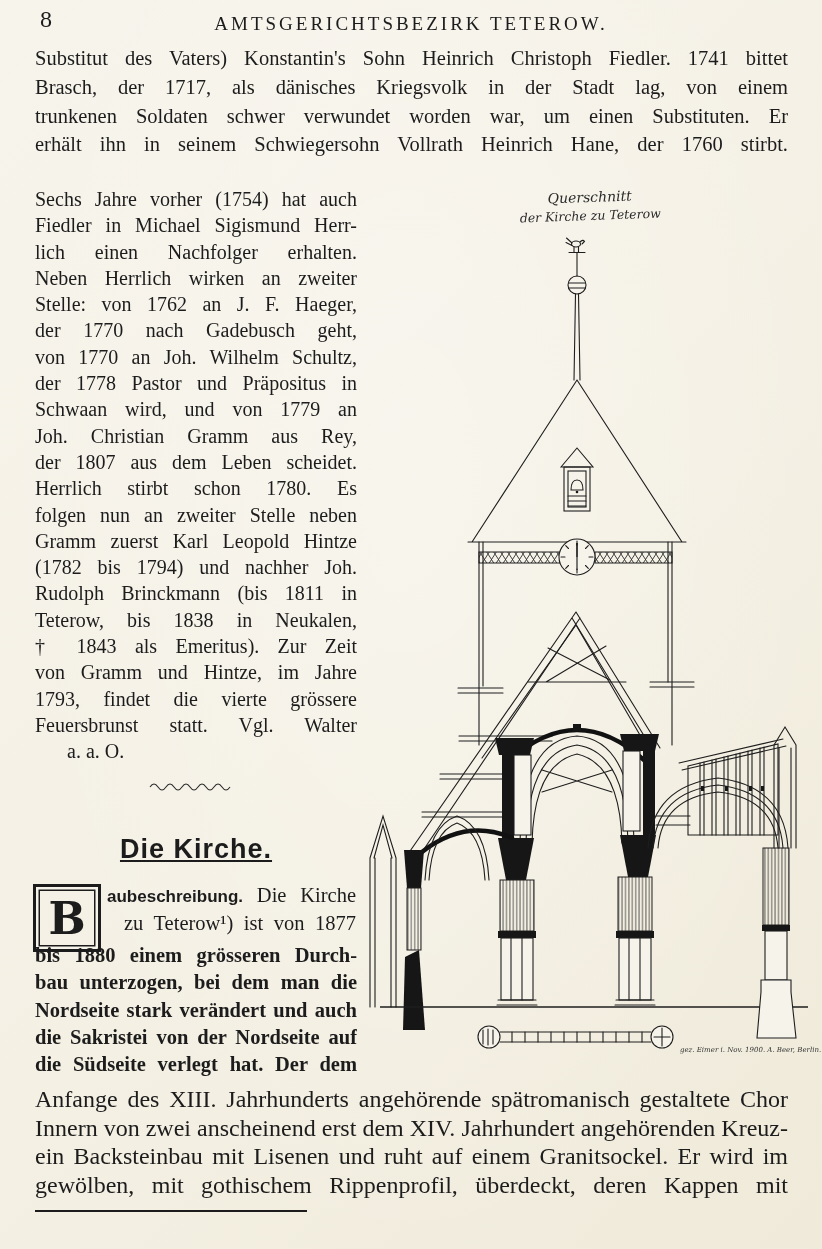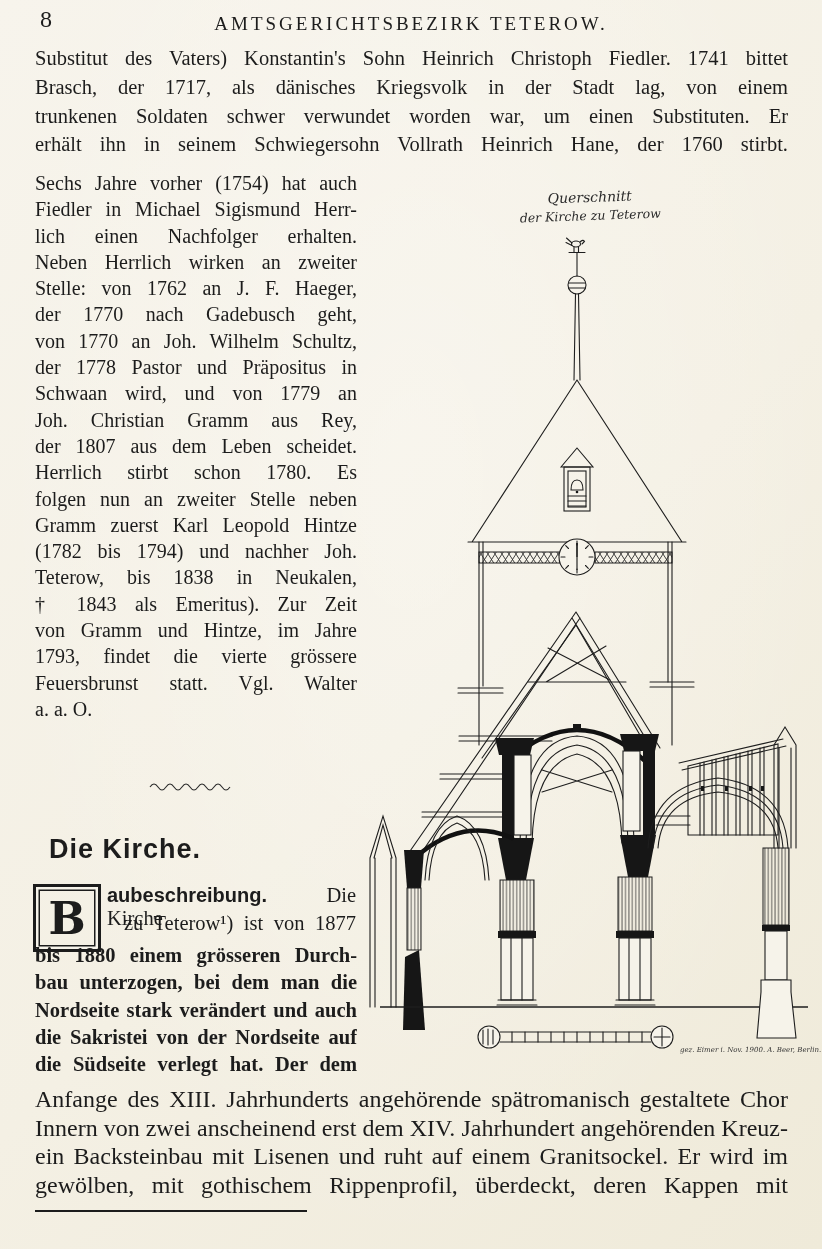--- a/index.html
+++ b/index.html
@@ -9,34 +9,34 @@
     background:
       radial-gradient(ellipse at 50% 38%, rgba(255,255,255,.30), rgba(255,255,255,0) 72%),
       linear-gradient(135deg,#f7f4ec 0%, #f4f0e4 55%, #efead9 100%);
   }
   .abs{position:absolute;}
   .pagenum{left:40px; top:6px; font-size:24px;}
   .headtitle{left:0; top:13px; width:100%; text-align:center; font-size:19px; letter-spacing:3px;}
   .jline{text-align:justify; text-align-last:justify; white-space:normal; overflow:hidden;}
   .para1{left:35px; top:47px; width:753px;}
   .para1 .jline{height:28.8px; font-size:20.5px;}
-  .leftcol{left:35px; top:172px; width:322px;}
+  .leftcol{left:35px; top:188px; width:322px;}
   .leftcol .jline{height:26.3px; font-size:20px;}
-  .leftcol .jline:last-child{text-align-last:left;}
+  .leftcol .jline:last-child{text-align-last:left;margin-left:32px;}
   .divider{left:148px; top:778px;}
-  .kirche-head{left:49px; top:834px; width:322px; 
-    font-family:"Liberation Sans", sans-serif; font-weight:bold; font-size:27px; letter-spacing:1px;}
+  .kirche-head{left:35px; top:834px; width:322px; text-align:center;
+    font-family:"Liberation Sans", sans-serif; font-weight:bold; font-size:27px; letter-spacing:1px;text-decoration:underline;}
   .dropcap{left:33px; top:884px; width:62px; height:62px; border:3px solid #1c1c1c;
     box-shadow:inset 0 0 0 2.5px #f6f3ea, inset 0 0 0 4px #1c1c1c;
     display:flex; align-items:center; justify-content:center;
     font-family:"DejaVu Serif", serif; font-weight:bold; font-size:44px;}
   .besidecap{left:107px; top:884px; width:249px;}
   .besidecap .cline{height:27.5px; font-size:20.5px; text-align:justify; text-align-last:justify;}
   .besidecap .cline.indent{padding-left:17px; width:232px;}
-  .lead-bold{font-family:"Liberation Sans", sans-serif; font-weight:bold; font-size:20px;}
+  .lead-bold{font-family:"Liberation Sans", sans-serif; font-weight:bold; font-size:17px;}
   .dropcap-rest{left:35px; top:944px; width:322px;font-weight:bold;}
   .dropcap-rest .jline{height:27.3px; font-size:20.5px;}
   .para2{left:35px; top:1086px; width:753px;}
   .para2 .jline{height:28.6px; font-size:24px;}
   .footrule{left:35px; top:1210px; width:272px; border-top:2px solid #1c1c1c; height:0;}
   .footnote{left:35px; top:1217px; width:753px; font-size:16.5px; text-indent:48px;}
   .figure{left:362px; top:180px; width:460px; height:905px;}
   svg .ln{stroke:#1e1e1e; stroke-width:1.1; fill:none; stroke-linecap:round;}
   svg .thick{stroke:#111; stroke-width:4.5; fill:none; stroke-linecap:round;}
   svg .blk{fill:#161616; stroke:none;}
@@ -69,20 +69,21 @@
       <div class="jline">der 1770 nach Gadebusch geht,</div>
       <div class="jline">von 1770 an Joh. Wilhelm Schultz,</div>
       <div class="jline">der 1778 Pastor und Präpositus in</div>
       <div class="jline">Schwaan wird, und von 1779 an</div>
       <div class="jline">Joh. Christian Gramm aus Rey,</div>
       <div class="jline">der 1807 aus dem Leben scheidet.</div>
       <div class="jline">Herrlich stirbt schon 1780.  Es</div>
       <div class="jline">folgen nun an zweiter Stelle neben</div>
       <div class="jline">Gramm zuerst Karl Leopold Hintze</div>
       <div class="jline">(1782 bis 1794) und nachher Joh.</div>
+      <div class="jline">Rudolph Brinckmann (bis 1811 in</div>
       <div class="jline">Teterow, bis 1838 in Neukalen,</div>
       <div class="jline">† 1843 als Emeritus).  Zur Zeit</div>
       <div class="jline">von Gramm und Hintze, im Jahre</div>
       <div class="jline">1793, findet die vierte grössere</div>
       <div class="jline">Feuersbrunst statt.  Vgl. Walter</div>
       <div class="jline">a. a. O.</div>
     </div>
 
   <div class="abs divider">
     <svg width="86" height="12" viewBox="0 0 86 12">

